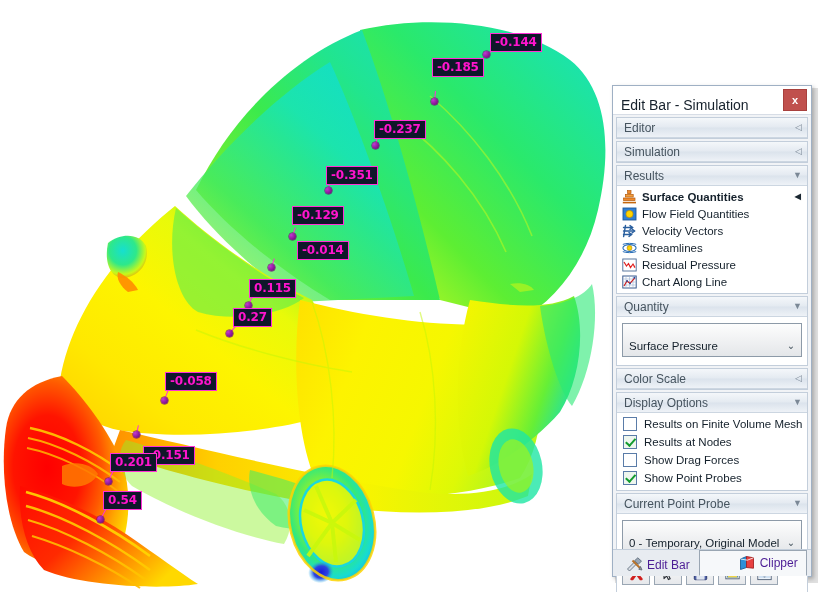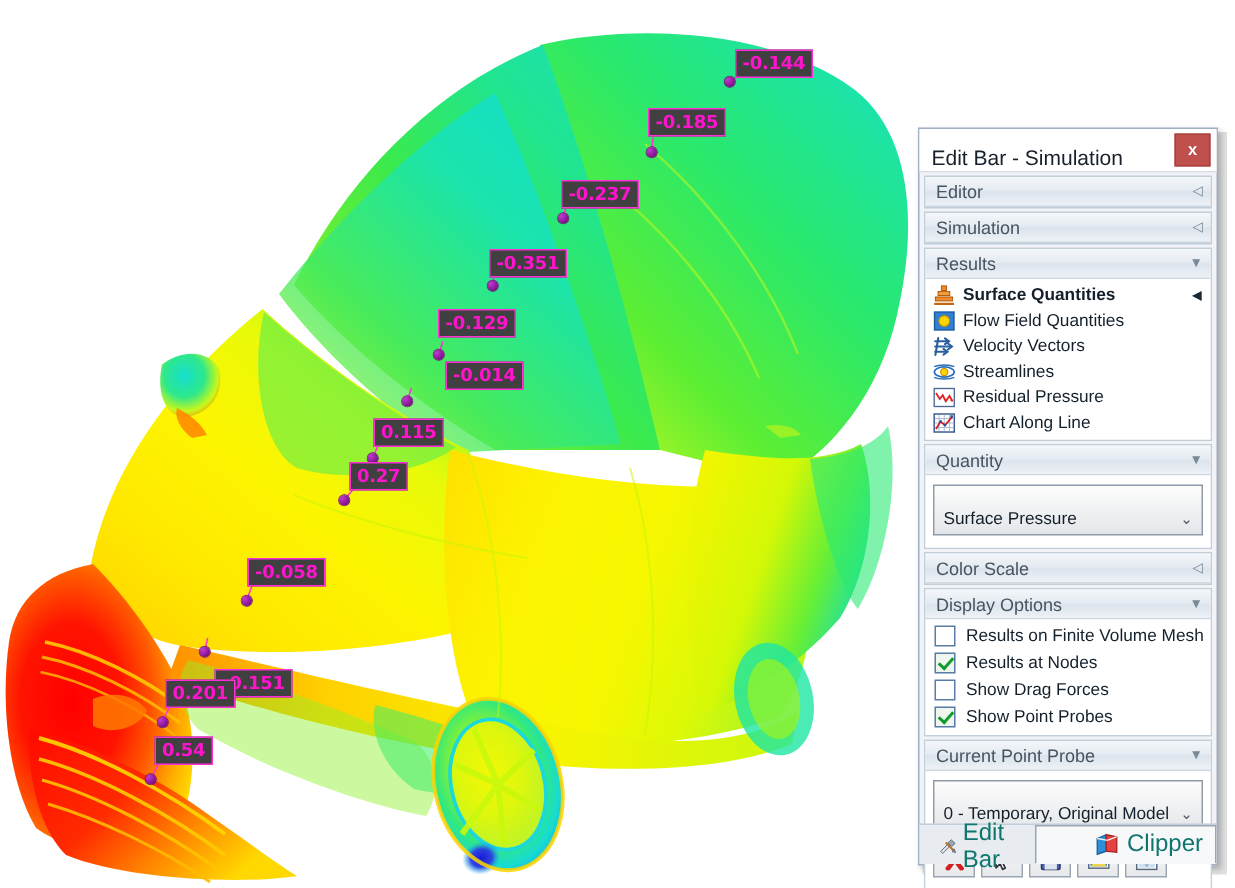--- a/index.html
+++ b/index.html
@@ -22,21 +22,21 @@
   
   .probe{position:absolute;}
   .probe .dot{
     position:absolute;width:7px;height:7px;border-radius:50%;
     background:radial-gradient(circle at 30% 30%, #c23ad0 0%, #8e189c 55%, #5d0a66 100%);
     box-shadow:0 0 0 0.5px #6b0d74;
   }
   .probe .leader{position:absolute;background:#ff2fd6;height:1px;transform-origin:0 0;}
   .probe .box{
     position:absolute;
-    background:#404040;
+    background:#0f172a;
     border:1.4px solid #ff2fd6;
     color:#ff14cd;
     font-weight:bold;
     font-size:12px;
     line-height:13px;
     padding:2px 4px 2px 4px;
     white-space:nowrap;
     font-family:"DejaVu Sans", sans-serif;
     letter-spacing:-0.2px;
   }
@@ -124,21 +124,21 @@
   }
 
   
   .tabstrip{
     position:absolute;left:0;bottom:0;width:100%;height:27px;
     background:#e8ecf1;border-top:1px solid #c3cedb;
     display:flex;align-items:flex-end;padding-left:4px;box-sizing:border-box;
   }
   .tab{
     height:23px;display:flex;align-items:center;gap:4px;padding:0 8px;
-    font-size:16px;color:#0f766e;cursor:pointer;
+    font-size:12px;color:#4c1d95;cursor:pointer;
     border:1px solid transparent;border-bottom:none;
   }
   .tab.active{
     background:#f6f8fa;border:1px solid #9aa6b3;border-bottom:1px solid #f6f8fa;height:24px;padding-left:39px;
   }
 </style>
 </head>
 <body>
 
 <div id="root">
@@ -333,21 +333,21 @@
 
     <div id="probes">
         <div class="probe">
           <div class="leader" style="left:486px;top:54px;width:8.06225774829855px;transform:rotate(-29.744881296942225deg);"></div>
           <div class="dot" style="left:483px;top:51px;"></div>
           <div class="box" style="left:490px;top:33px;">-0.144</div>
         </div>
         <div class="probe">
           <div class="leader" style="left:434px;top:101px;width:10.04987562112089px;transform:rotate(-84.28940686250037deg);"></div>
           <div class="dot" style="left:431px;top:98px;"></div>
-          <div class="box" style="left:432px;top:72px;">-0.185</div>
+          <div class="box" style="left:432px;top:58px;">-0.185</div>
         </div>
         <div class="probe">
           <div class="leader" style="left:375px;top:145px;width:8.246211251235321px;transform:rotate(-75.96375653207353deg);"></div>
           <div class="dot" style="left:372px;top:142px;"></div>
           <div class="box" style="left:374px;top:120px;">-0.237</div>
         </div>
         <div class="probe">
           <div class="leader" style="left:328px;top:190px;width:7.0710678118654755px;transform:rotate(-81.86989764584403deg);"></div>
           <div class="dot" style="left:325px;top:187px;"></div>
           <div class="box" style="left:326px;top:166px;">-0.351</div>

